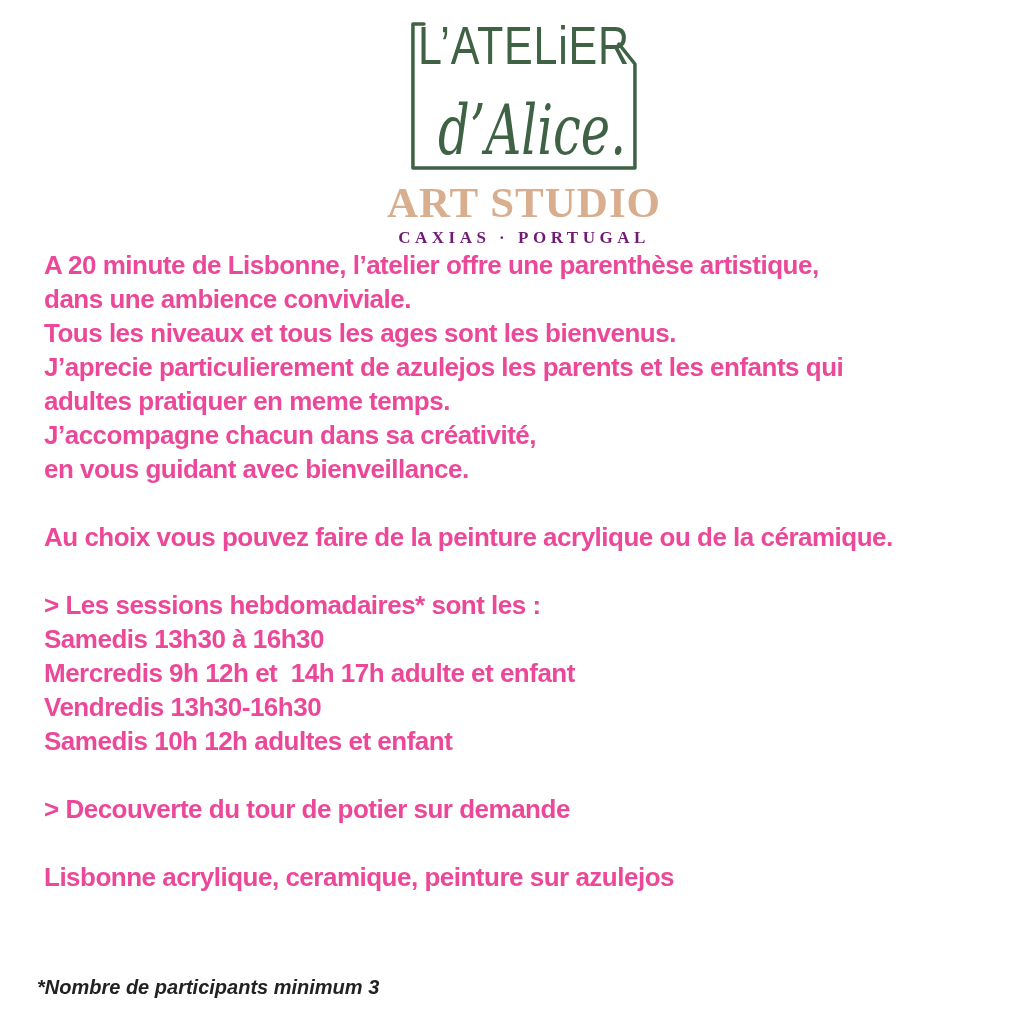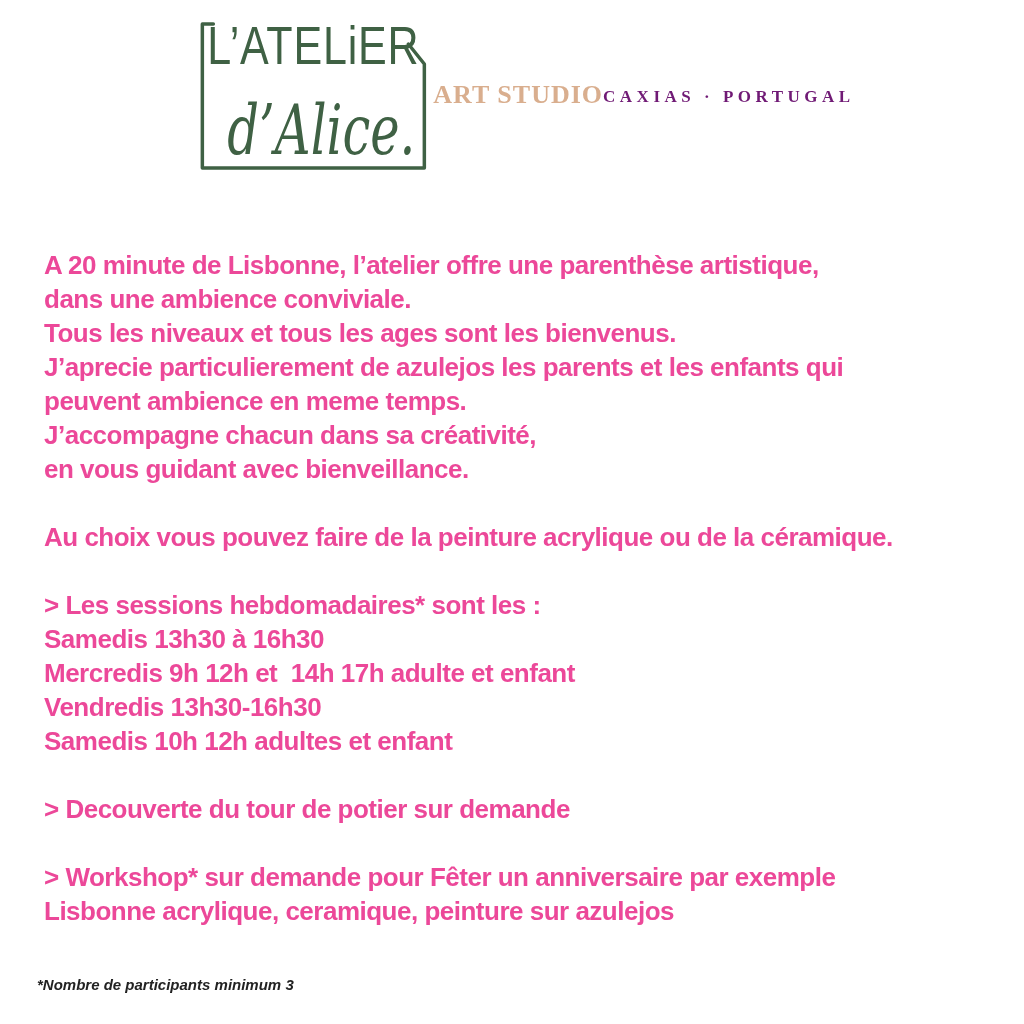--- a/index.html
+++ b/index.html
@@ -13,21 +13,21 @@
     font-family: "Liberation Sans", sans-serif;
   }
 
   
   .logo {
     position: absolute;
     top: 12px;
     left: 524px;
     transform: translateX(-50%);
     display: flex;
-    flex-direction: row;
+    flex-direction: column;
     align-items: center;
   }
   .logo-svg { display: block; }
   .logo-frame-path {
     fill: none;
     stroke: #3f6144;
     stroke-width: 3.5;
     stroke-linecap: round;
     stroke-linejoin: round;
   }
@@ -41,21 +41,21 @@
   .logo-line2 {
     fill: #3f6144;
     font-family: "DejaVu Serif", serif;
     font-style: italic;
     font-size: 70px;
   }
   .art-studio {
     margin-top: -2px;
     font-family: "Liberation Serif", serif;
     font-weight: 700;
-    font-size: 26px;
+    font-size: 43px;
     letter-spacing: 1px;
     color: #d9ae8e;
     white-space: nowrap;
   }
   .location {
     margin-top: 1px;
     font-family: "Liberation Serif", serif;
     font-weight: 700;
     font-size: 17px;
     letter-spacing: 4.5px;
@@ -81,21 +81,21 @@
   .line { white-space: pre-wrap; min-height: 34px; }
 
   
   .footnote {
     position: absolute;
     left: 37px;
     top: 976px;
     font-family: "Liberation Sans", sans-serif;
     font-style: italic;
     font-weight: 600;
-    font-size: 15px;
+    font-size: 20px;
     color: #222222;
   }
 </style>
 </head>
 <body>
 
 <div class="page">
 
   <div class="logo">
     <svg class="logo-svg" width="240" height="168" viewBox="0 0 240 168">
@@ -107,21 +107,21 @@
     <div class="location">CAXIAS · PORTUGAL</div>
   </div>
 
   <div class="body-text">
 
     <div class="paragraph">
       <div class="line">A 20 minute de Lisbonne, l’atelier offre une parenthèse artistique,</div>
       <div class="line">dans une ambience conviviale.</div>
       <div class="line">Tous les niveaux et tous les ages sont les bienvenus.</div>
       <div class="line">J’aprecie particulierement de azulejos les parents et les enfants qui</div>
-      <div class="line">peuvent ambience en meme temps.</div>
+      <div class="line">adultes pratiquer en meme temps.</div>
       <div class="line">J’accompagne chacun dans sa créativité,</div>
       <div class="line">en vous guidant avec bienveillance.</div>
     </div>
 
     <div class="paragraph">
       <div class="line">Au choix vous pouvez faire de la peinture acrylique ou de la céramique.</div>
     </div>
 
     <div class="paragraph">
       <div class="line">&gt; Les sessions hebdomadaires* sont les :</div>
@@ -129,21 +129,20 @@
       <div class="line">Mercredis 9h 12h et  14h 17h adulte et enfant</div>
       <div class="line">Vendredis 13h30-16h30</div>
       <div class="line">Samedis 10h 12h adultes et enfant</div>
     </div>
 
     <div class="paragraph">
       <div class="line">&gt; Decouverte du tour de potier sur demande</div>
     </div>
 
     <div class="paragraph">
-      <div class="line">&gt; Workshop* sur demande pour Fêter un anniversaire par exemple</div>
       <div class="line">Lisbonne acrylique, ceramique, peinture sur azulejos</div>
     </div>
 
   </div>
 
   <div class="footnote">*Nombre de participants minimum 3</div>
 
 </div>
 
 </body></html>

